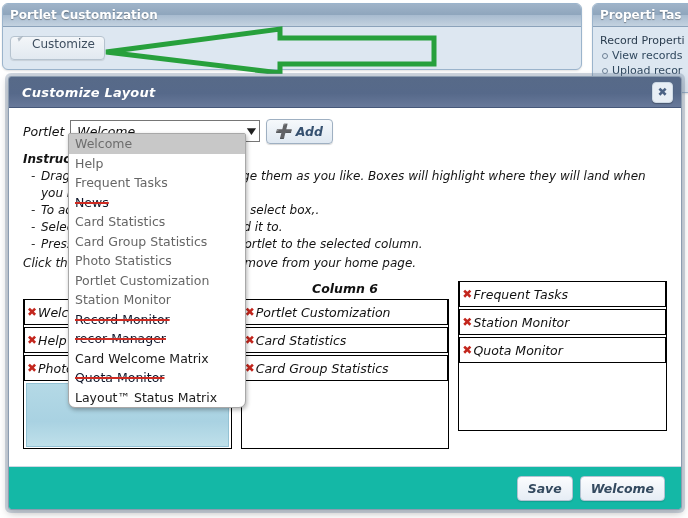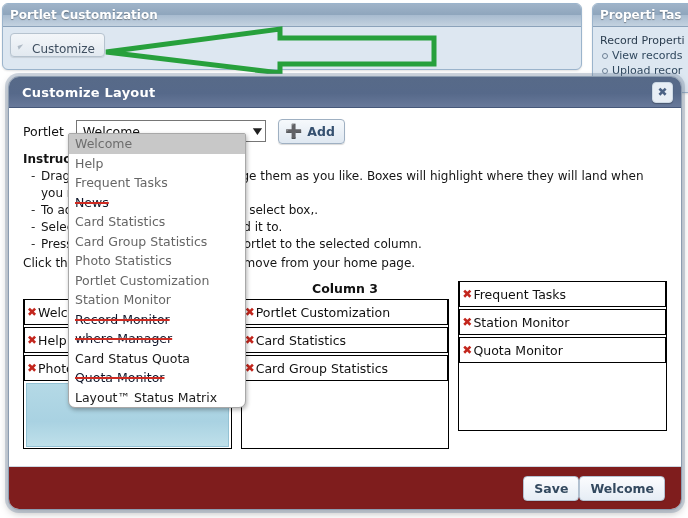--- a/index.html
+++ b/index.html
@@ -33,21 +33,21 @@
     font-size: 12px;
     text-shadow: 0 1px 1px rgba(0,0,0,.35);
     white-space: nowrap;
   }
   .portlet-body { padding: 6px 7px; }
 
   .p1 { left: 2px; top: 3px; width: 578px; height: 65px; }
   .p2 { left: 592px; top: 3px; width: 120px; height: 88px; }
 
   .customize-btn {
-    display: inline-flex; align-items: flex-end; gap: 5px;
+    display: inline-flex; align-items: flex-start; gap: 5px;
     height: 22px; padding: 0 9px 0 7px;
     border: 1px solid #b6c3cf;
     border-radius: 4px;
     background: linear-gradient(to bottom, #f3f6f9 0%, #e2e9f0 100%);
     color: #3f4f60; font-size: 12px;
     box-shadow: 0 1px 1px rgba(0,0,0,.10);
   }
   .cur-icon { width: 9px; height: 11px; position: relative; display:inline-block; opacity:.55; }
   .cur-icon::before{
     content:""; position:absolute; left:0; top:0;
@@ -67,44 +67,45 @@
   
   .arrow-anno { position: absolute; left: 104px; top: 26px; width: 348px; height: 48px; }
 
   
   .dialog {
     position: absolute;
     left: 8px; top: 76px;
     width: 672px; height: 432px;
     background: #ffffff;
     border: 1px solid #8b9cb0;
-    border-radius: 11px;
+    border-radius: 3px;
     box-shadow: 0 0 0 3px rgba(120,140,165,.35), 0 3px 8px rgba(0,0,0,.28);
     overflow: hidden;
+    font-style: italic;
   }
   .dlg-hdr {
     height: 30px;
     background: linear-gradient(to bottom, #5b6e8c 0%, #52658380 0%, #56698a 55%, #68799a 100%);
     background-color: #5c6f8d;
     border-bottom: 1px solid #46587a;
     display: flex; align-items: center; justify-content: space-between;
     padding: 0 8px 0 13px;
   }
   .dlg-title { color: #ffffff; font-weight: bold; font-size: 13px; letter-spacing: .2px; }
   .dlg-close {
     width: 19px; height: 19px; border-radius: 4px;
     background: #e8eef5; border: 1px solid #ccd8e4;
     display: flex; align-items: center; justify-content: center;
     color: #4c6284; font-size: 12px; font-weight: bold; line-height: 1;
     box-shadow: 0 1px 1px rgba(0,0,0,.25);
   }
 
   .dlg-body { position: relative; padding: 10px 14px 0 14px; height: 360px; }
 
-  .row-portlet { display: flex; align-items: center; gap: 12px; height: 26px; }
+  .row-portlet { display: flex; align-items: center; gap: 6px; height: 26px; }
   .lbl-portlet { font-size: 12.5px; color: #101010; }
 
   .sel-box {
     width: 178px; height: 20px;
     border: 1px solid #767676;
     background: #ffffff;
     display: flex; align-items: center; justify-content: space-between;
     padding: 0 4px 0 6px;
     font-size: 12.5px; color: #101010;
     position: relative; z-index: 5;
@@ -154,23 +155,23 @@
     margin: 2px 2px 0 2px;
     height: 62px;
     background: linear-gradient(to bottom, #b4d9e6 0%, #a9d2e2 60%, #bfe0ea 100%);
     border: 1px solid #93c2d4;
   }
 
   .dlg-footer {
     position: absolute; left: 0; right: 0; bottom: 0;
     height: 42px;
     border-top: 1px solid #cdd7e2;
-    background: #7f1d1d;
+    background: #14b8a6;
     display: flex; align-items: center; justify-content: flex-end;
-    padding-right: 16px;
+    gap: 7px; padding-right: 16px;
   }
   .ft-btn {
     height: 23px; padding: 0 10px;
     border: 1px solid #b3c2d2; border-radius: 4px;
     background: linear-gradient(to bottom, #fbfcfe 0%, #e6edf5 100%);
     color: #33495f; font-size: 12.5px; font-weight: bold;
     display: inline-flex; align-items: center;
     box-shadow: 0 1px 1px rgba(0,0,0,.13);
   }
 
@@ -285,21 +286,21 @@
             </div>
             <div class="item">
               <span class="xmark">✖</span>
               <span>Photo Statistics</span>
             </div>
             <div class="dropzone"></div>
           </div>
         </div>
 
         <div class="col">
-          <div class="col-title">Column 3</div>
+          <div class="col-title">Column 6</div>
           <div class="col-box">
             <div class="item">
               <span class="xmark">✖</span>
               <span>Portlet Customization</span>
             </div>
             <div class="item">
               <span class="xmark">✖</span>
               <span>Card Statistics</span>
             </div>
             <div class="item">
@@ -339,19 +340,19 @@
     <div class="dd-item sel">Welcome</div>
     <div class="dd-item">Help</div>
     <div class="dd-item">Frequent Tasks</div>
     <div class="dd-item strike">News</div>
     <div class="dd-item">Card Statistics</div>
     <div class="dd-item">Card Group Statistics</div>
     <div class="dd-item">Photo Statistics</div>
     <div class="dd-item">Portlet Customization</div>
     <div class="dd-item">Station Monitor</div>
     <div class="dd-item strike">Record Monitor</div>
-    <div class="dd-item strike">where Manager</div>
-    <div class="dd-item solid">Card Status Quota</div>
+    <div class="dd-item strike">recor Manager</div>
+    <div class="dd-item solid">Card Welcome Matrix</div>
     <div class="dd-item strike">Quota Monitor</div>
     <div class="dd-item solid">Layout™ Status Matrix</div>
   </div>
 
 </div>
 
 </body></html>

